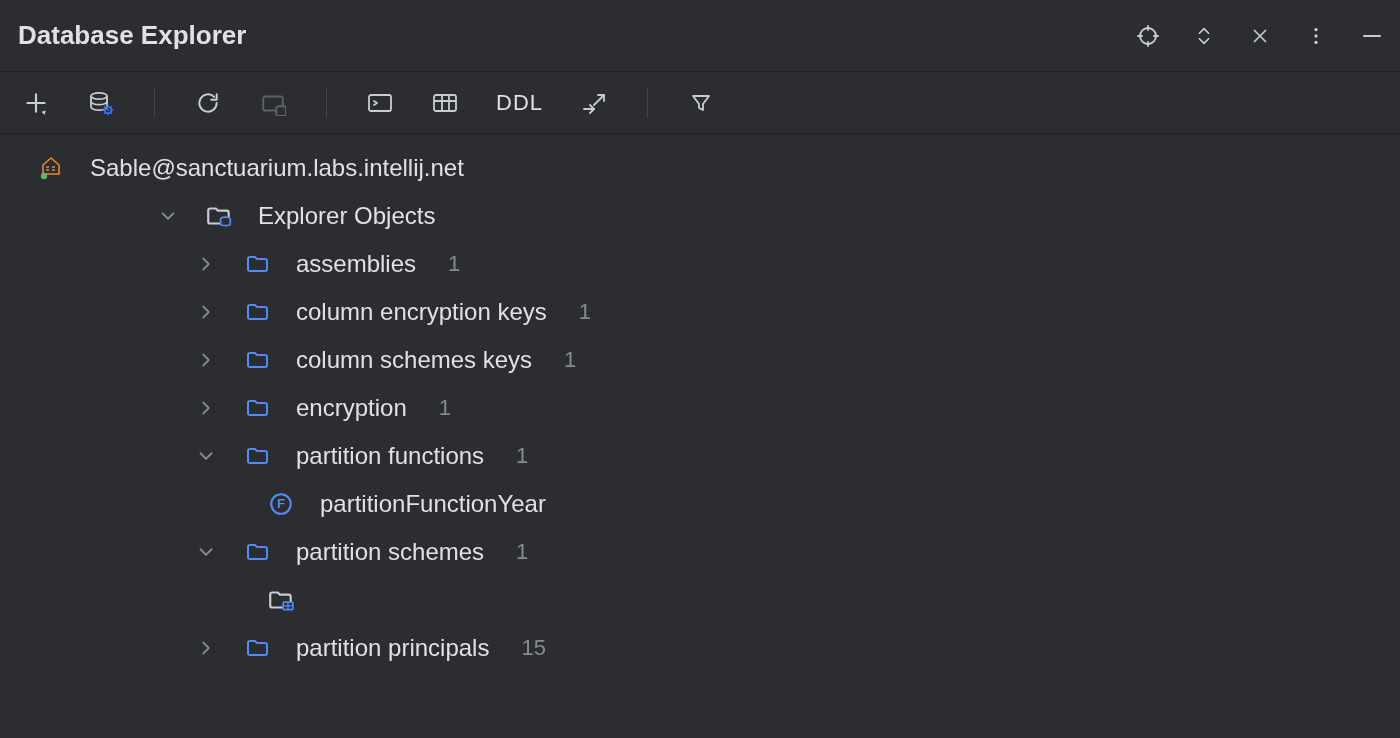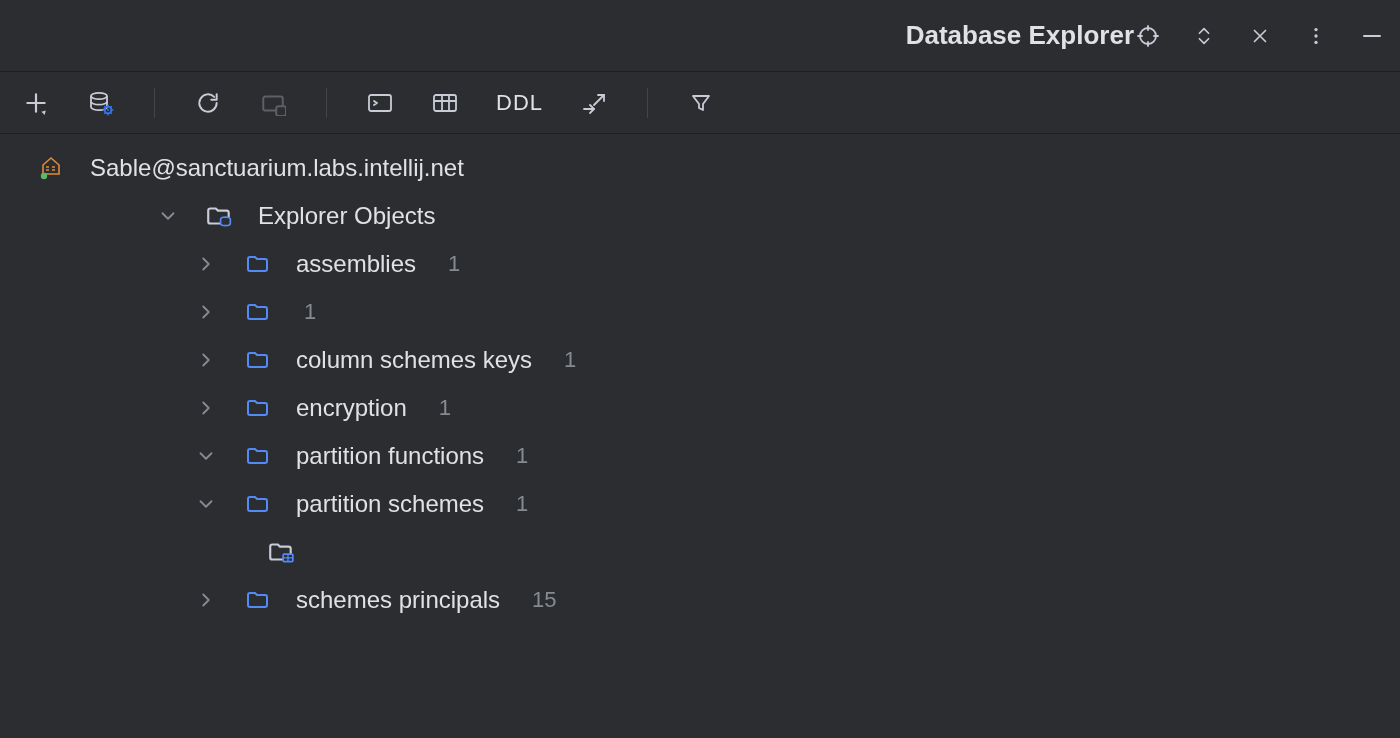--- a/index.html
+++ b/index.html
@@ -16,21 +16,21 @@
   body{
     width:1400px;height:738px;
     background:var(--bg);
     color:var(--fg);
     font-family:"Segoe UI",Arial,Helvetica,sans-serif;
     font-size:22px;
     overflow:hidden;
   }
   
   .titlebar{
-    display:flex;align-items:center;justify-content:flex-end;
+    display:flex;align-items:center;justify-content:space-between;
     height:72px;padding:0 14px 0 18px;
     border-bottom:1px solid var(--border);
   }
   .titlebar .title{font-weight:600;font-size:26px;color:var(--fg);}
   .titlebar .actions{display:flex;align-items:center;gap:28px;}
   .icon-btn{display:flex;align-items:center;justify-content:center;width:28px;height:28px;cursor:pointer;}
   .icon-btn svg{display:block;}
 
   
   .toolbar{
@@ -239,20 +239,21 @@
     <span class="chev">
         <svg width="22" height="22" viewBox="0 0 24 24">
           <use href="#i-chev-right"></use>
         </svg>
       </span>
     <span class="node-icon">
         <svg width="26" height="24" viewBox="0 0 24 24">
           <use href="#i-folder"></use>
         </svg>
       </span>
+    <span class="label">column encryption keys</span>
     <span class="count">1</span>
   </div>
 
   <div class="row">
     <span class="indent" style="width:164px"></span>
     <span class="chev">
         <svg width="22" height="22" viewBox="0 0 24 24">
           <use href="#i-chev-right"></use>
         </svg>
       </span>
@@ -290,20 +291,29 @@
       </span>
     <span class="node-icon">
         <svg width="26" height="24" viewBox="0 0 24 24">
           <use href="#i-folder"></use>
         </svg>
       </span>
     <span class="label">partition functions</span>
     <span class="count">1</span>
   </div>
 
+  <div class="row">
+    <span class="indent" style="width:236px"></span>
+    <span class="node-icon">
+        <svg width="26" height="26" viewBox="0 0 24 24">
+          <use href="#i-fn-circle"></use>
+        </svg>
+      </span>
+    <span class="label">partitionFunctionYear</span>
+  </div>
 
   <div class="row">
     <span class="indent" style="width:164px"></span>
     <span class="chev">
         <svg width="22" height="22" viewBox="0 0 24 24">
           <use href="#i-chev-down"></use>
         </svg>
       </span>
     <span class="node-icon">
         <svg width="26" height="24" viewBox="0 0 24 24">
@@ -328,18 +338,18 @@
     <span class="chev">
         <svg width="22" height="22" viewBox="0 0 24 24">
           <use href="#i-chev-right"></use>
         </svg>
       </span>
     <span class="node-icon">
         <svg width="26" height="24" viewBox="0 0 24 24">
           <use href="#i-folder"></use>
         </svg>
       </span>
-    <span class="label">schemes principals</span>
+    <span class="label">partition principals</span>
     <span class="count">15</span>
   </div>
 
 
 </div>
 
 </body></html>

